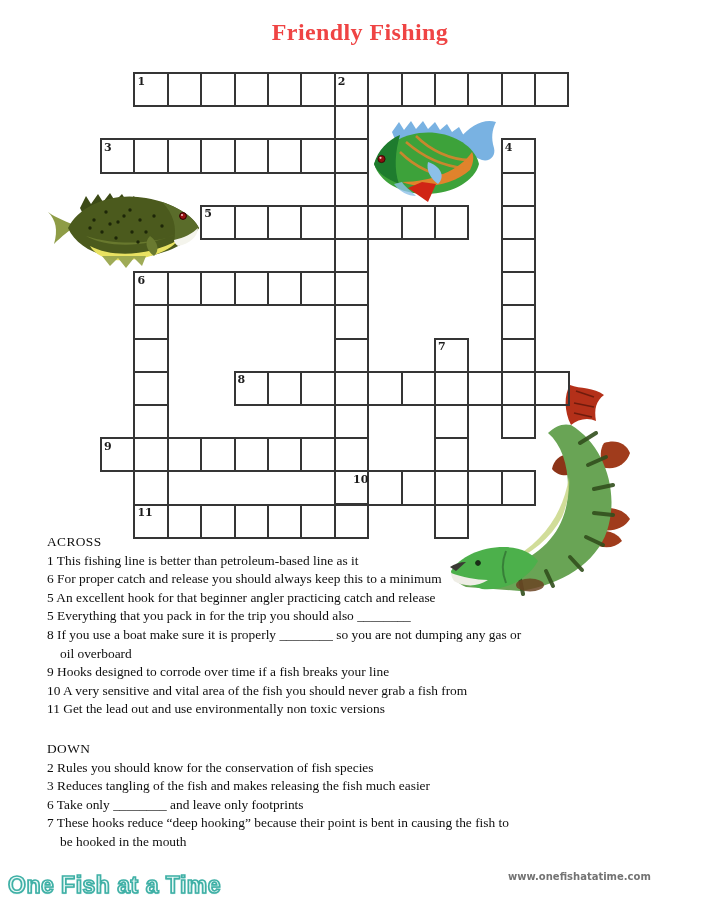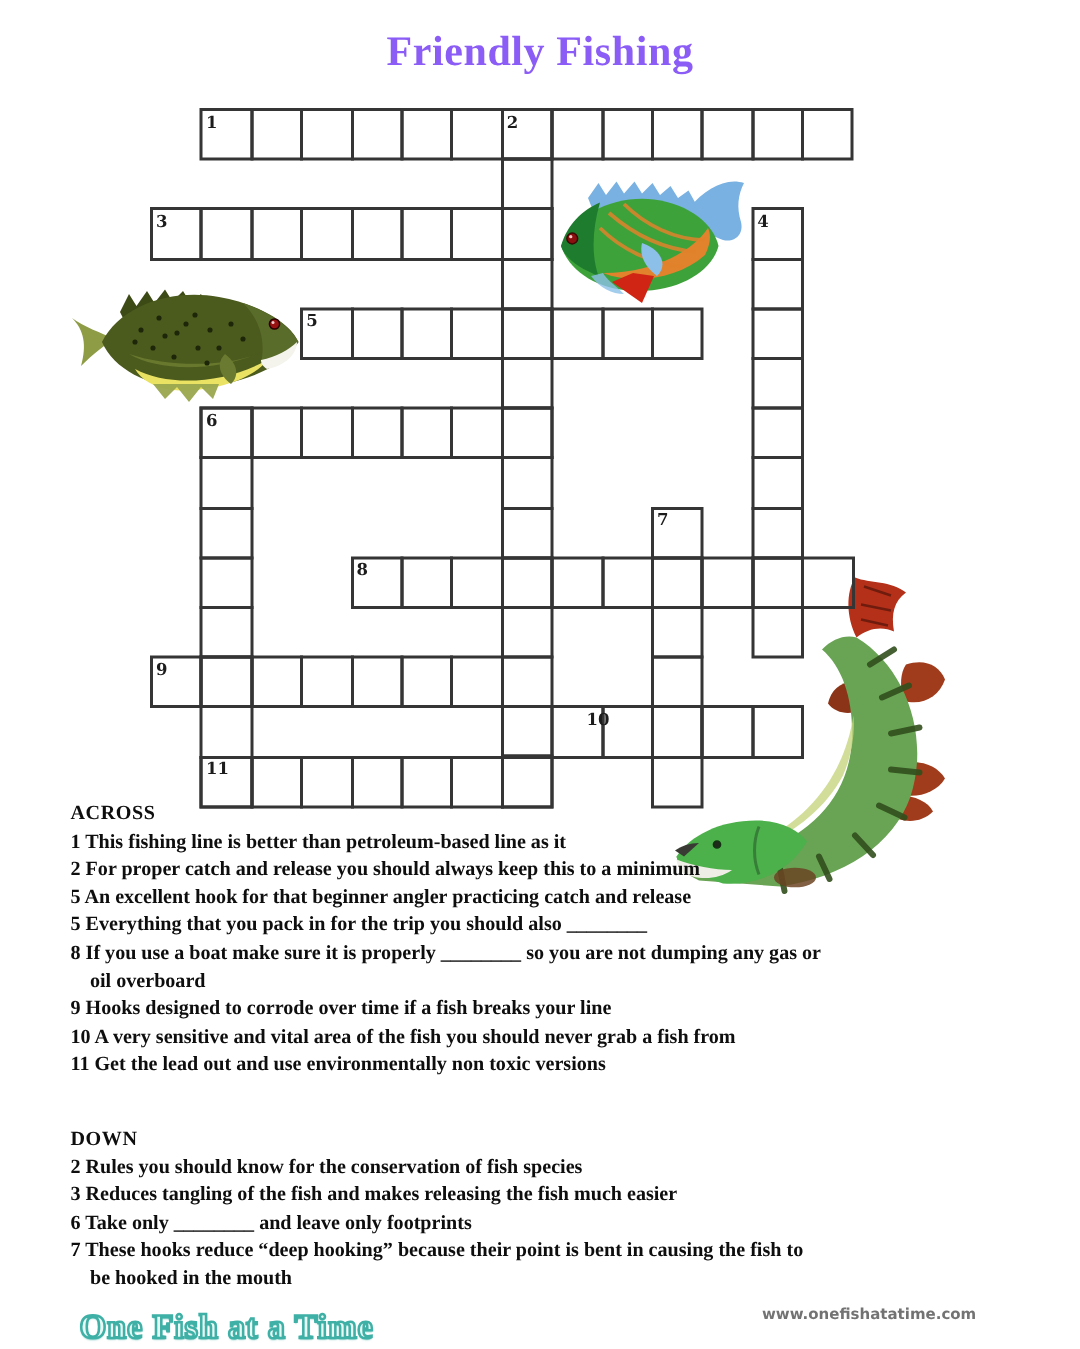--- a/index.html
+++ b/index.html
@@ -1,42 +1,42 @@
 <!DOCTYPE html>
 <html><head>
 <meta charset="utf-8">
 <style>
   html,body{margin:0;padding:0;background:#fff;}
   .page{position:relative;width:720px;height:899px;background:#ffffff;overflow:hidden;
         font-family:"Liberation Serif",serif;color:#0d0d0d;}
   .title{position:absolute;top:19px;left:0;width:720px;margin:0;text-align:center;
-         font-size:28px;font-weight:bold;letter-spacing:.4px;color:#8b5cf6;}
+         font-size:24px;font-weight:bold;letter-spacing:.4px;color:#ef4444;}
   
   #grid{position:absolute;left:0;top:0;width:720px;height:560px;}
   .word{position:absolute;display:flex;}
   .word.across{flex-direction:row;}
   .word.down{flex-direction:column;}
   .cell{width:35.4px;height:35.2px;box-sizing:border-box;border:2px solid #353535;
         background:transparent;flex:0 0 auto;}
   .word.across .cell + .cell{margin-left:-2px;}
   .word.down .cell + .cell{margin-top:-2px;}
   .cellnum{position:absolute;font-family:"DejaVu Serif",serif;font-weight:bold;
            font-size:11px;line-height:11px;color:#1c1c1c;}
   
   .fish{position:absolute;}
   
-  .clues{position:absolute;left:47px;top:533px;font-size:13.4px;font-weight:bold;color:#0e0e0e;}
+  .clues{position:absolute;left:47px;top:533px;font-size:13.4px;font-weight:normal;color:#0e0e0e;}
   .clue-heading{height:18.6px;line-height:18.6px;letter-spacing:.4px;white-space:pre;}
-  .clue-heading.down-gap{margin-top:31px;}
+  .clue-heading.down-gap{margin-top:21px;}
   .clue-line{height:18.6px;line-height:18.6px;white-space:pre;}
   .clue-line.cont{padding-left:13px;}
   
-  .logo{position:absolute;left:8px;top:872px;font-family:Liberation Serif, serif;
+  .logo{position:absolute;left:8px;top:872px;font-family:Liberation Sans, sans-serif;
         font-size:23px;font-weight:bold;letter-spacing:.5px;color:#e7f8f5;
-        -webkit-text-stroke:1.7px #3fb0a6;text-shadow:0 1px 1px rgba(63,176,166,.55);margin-left:45px;}
+        -webkit-text-stroke:1.7px #3fb0a6;text-shadow:0 1px 1px rgba(63,176,166,.55);}
   .url{position:absolute;left:508px;top:871px;font-family:"DejaVu Sans",sans-serif;
        font-size:10px;font-weight:bold;color:#737373;}
 </style>
 </head>
 <body>
 
 <div class="page">
 
   <h1 class="title">Friendly Fishing</h1>
 
@@ -241,32 +241,32 @@
       </div>
       <div class="cellnum" style="left: 137.4px; top: 75.5px;">1</div>
       <div class="cellnum" style="left: 337.8px; top: 75.5px;">2</div>
       <div class="cellnum" style="left: 104px; top: 141.9px;">3</div>
       <div class="cellnum" style="left: 504.8px; top: 141.9px;">4</div>
       <div class="cellnum" style="left: 204.2px; top: 208.3px;">5</div>
       <div class="cellnum" style="left: 137.4px; top: 274.7px;">6</div>
       <div class="cellnum" style="left: 438px; top: 341.1px;">7</div>
       <div class="cellnum" style="left: 237.6px; top: 374.3px;">8</div>
       <div class="cellnum" style="left: 104px; top: 440.7px;">9</div>
-      <div class="cellnum" style="left: 391px; top: 473.9px;">10</div>
+      <div class="cellnum" style="left: 353px; top: 473.9px;">10</div>
       <div class="cellnum" style="left: 137.4px; top: 507.1px;">11</div>
     </div>
 
   <div class="clues" id="clues">
     <div class="clue-heading">ACROSS</div>
     <div id="across-list">
         <div>
           <div class="clue-line">1 This fishing line is better than petroleum-based line as it</div>
         </div>
         <div>
-          <div class="clue-line">2 For proper catch and release you should always keep this to a minimum</div>
+          <div class="clue-line">6 For proper catch and release you should always keep this to a minimum</div>
         </div>
         <div>
           <div class="clue-line">5 An excellent hook for that beginner angler practicing catch and release</div>
         </div>
         <div>
           <div class="clue-line">5 Everything that you pack in for the trip you should also ________</div>
         </div>
         <div>
           <div class="clue-line">8 If you use a boat make sure it is properly ________ so you are not dumping any gas or</div>
           <div class="clue-line cont">oil overboard</div>

